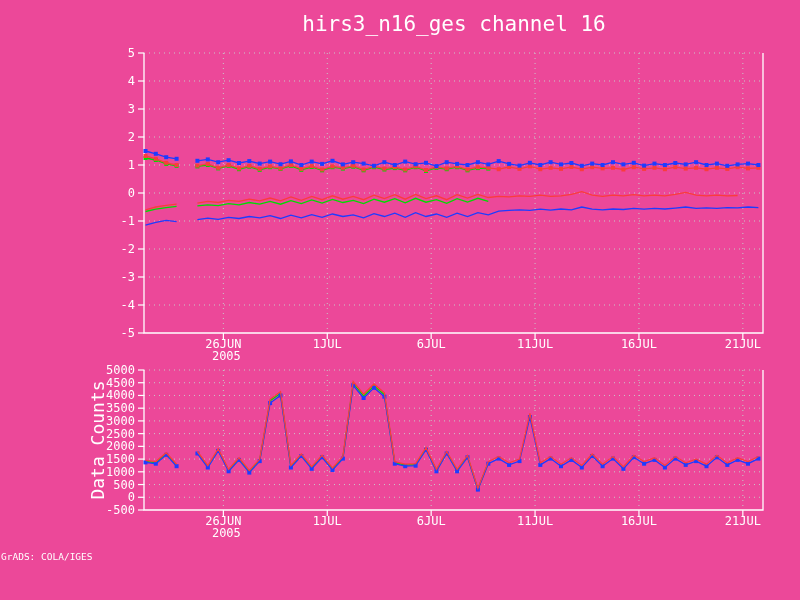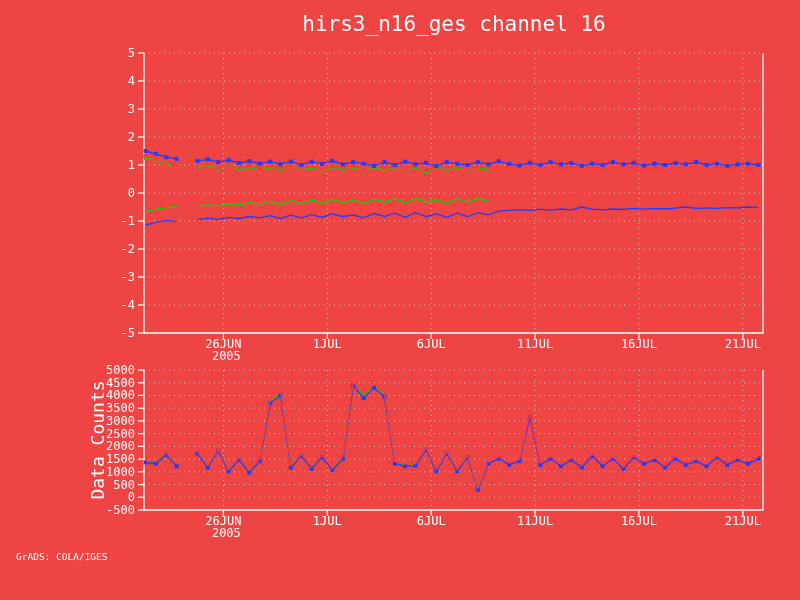--- a/index.html
+++ b/index.html
@@ -1,22 +1,22 @@
 <!DOCTYPE html>
 <html><head>
 <meta charset="utf-8">
 <style>
   html,body{margin:0;padding:0;background:#000;width:800px;height:600px;overflow:hidden;}
-  #stage{position:relative;width:800px;height:600px;background:#ef4444;
+  #stage{position:relative;width:800px;height:600px;background:#ec4899;
          font-family:"DejaVu Sans Mono", monospace;color:#fff;}
   #chart-title{position:absolute;left:144px;top:12px;width:620px;text-align:center;
     font-size:21px;letter-spacing:0px;white-space:nowrap;color:#fff;}
   #y2-label{position:absolute;left:97px;top:440px;transform:translate(-50%,-50%) rotate(-90deg);
     font-size:18px;white-space:nowrap;color:#fff;}
-  #grads-credit{position:absolute;left:16px;top:551px;font-size:9.5px;color:#fff;white-space:nowrap;}
+  #grads-credit{position:absolute;left:1px;top:551px;font-size:9.5px;color:#fff;white-space:nowrap;}
   svg{position:absolute;left:0;top:0;}
   text{fill:#fff;font-family:"DejaVu Sans Mono", monospace;}
 </style>
 </head>
 <body>
 
 <div id="stage">
   <div id="chart-title">hirs3_n16_ges channel 16</div>
   <div id="y2-label">Data Counts</div>
   <svg id="charts" width="800" height="600">

